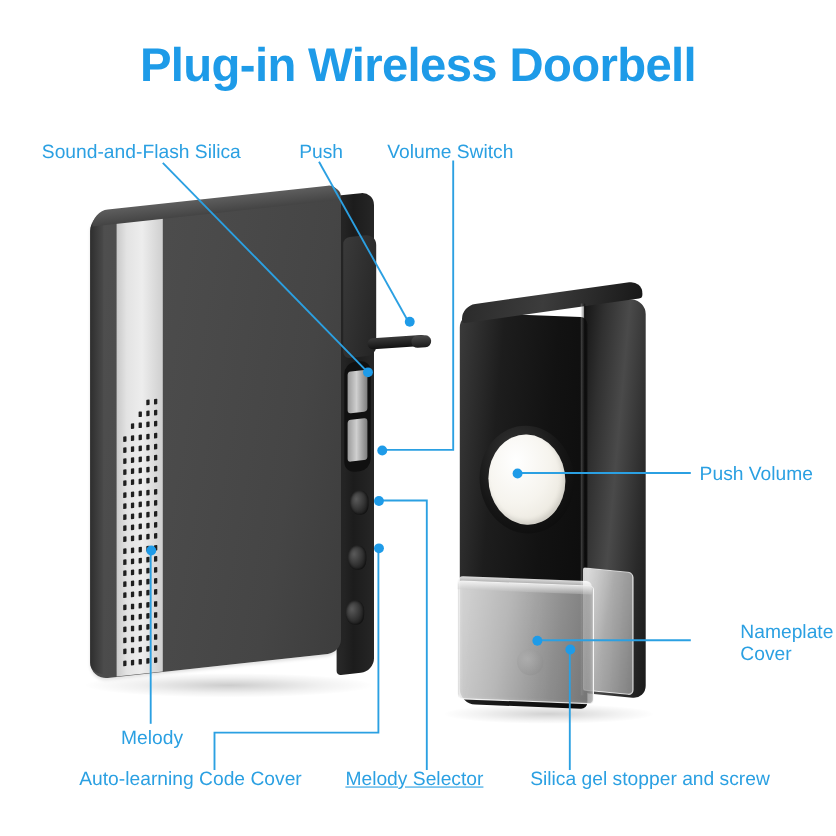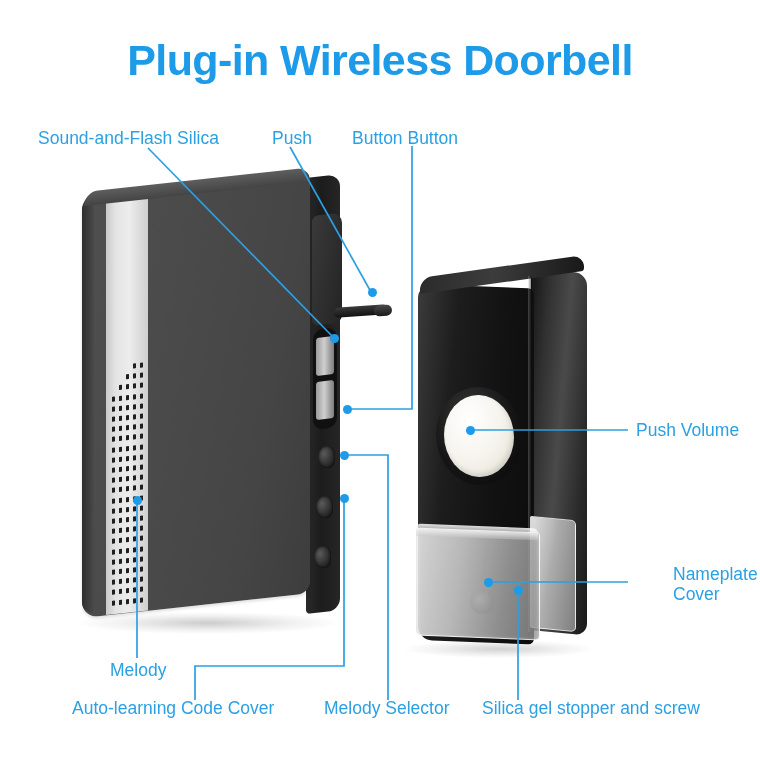--- a/index.html
+++ b/index.html
@@ -503,30 +503,30 @@
   <div class="dot" style="left:484px; top:578px;"></div>
   <div class="dot" style="left:133px; top:496px;"></div>
   <div class="dot" style="left:340px; top:494px;"></div>
   <div class="dot" style="left:340px; top:451px;"></div>
   <div class="dot" style="left:514px; top:586px;"></div>
 
   <div class="label" style="left:38px; top:128px;">Sound-and-Flash Silica</div>
 
   <div class="label" style="left:272px; top:128px;">Push</div>
 
-  <div class="label" style="left:352px; top:128px;">Button Button</div>
+  <div class="label" style="left:352px; top:128px;">Volume Switch</div>
 
   <div class="label" style="left:636px; top:420px;">Push Volume</div>
 
   <div class="label multi" style="left:636px; top:564px;margin-left:37px;">
     <span>Nameplate</span><br>
     <span>Cover</span>
   </div>
 
   <div class="label" style="left:110px; top:660px;">Melody</div>
 
   <div class="label" style="left:72px; top:698px;">Auto-learning Code Cover</div>
 
-  <div class="label" style="left:324px; top:698px;">Melody Selector</div>
+  <div class="label" style="left:314px; top:698px;text-decoration:underline;">Melody Selector</div>
 
   <div class="label" style="left:482px; top:698px;">Silica gel stopper and screw</div>
 
 </div>
 
 </body></html>

